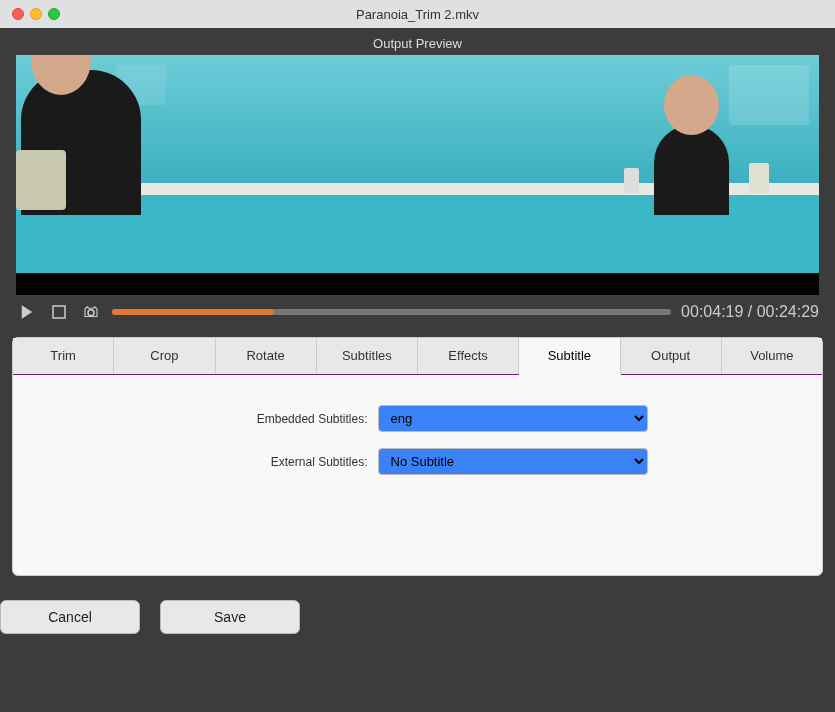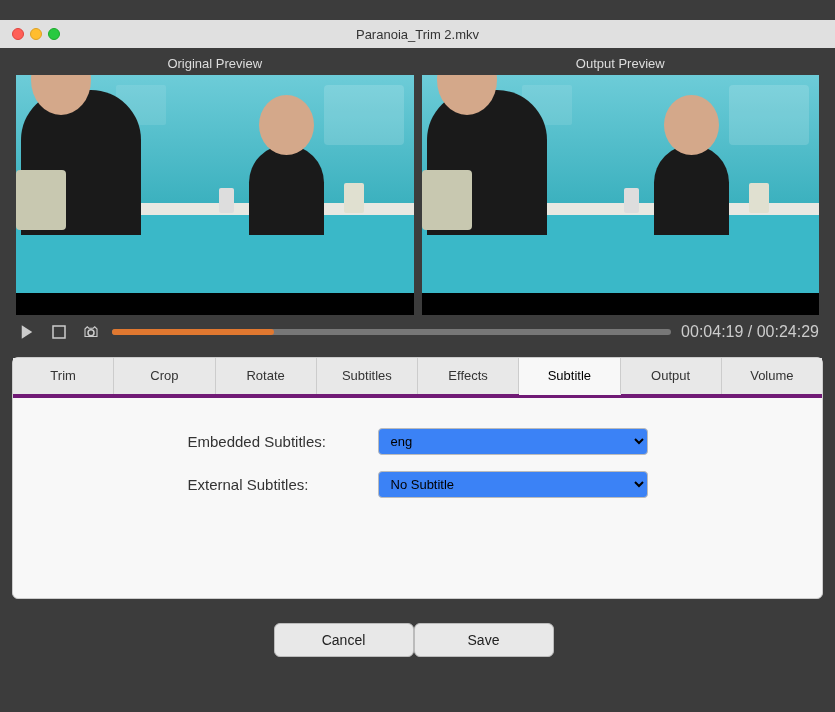--- a/index.html
+++ b/index.html
@@ -14,21 +14,20 @@
     }
 
     
     .titlebar {
       background: #e0e0e0;
       height: 28px;
       display: flex;
       align-items: center;
       justify-content: center;
       position: relative;
-      margin-top: 20px;
     }
     .titlebar-title {
       font-size: 13px;
       color: #333;
       font-weight: 500;
     }
     .traffic-lights {
       position: absolute;
       left: 12px;
       display: flex;
@@ -123,21 +122,21 @@
 
     
     .bottom-panel {
       background: #f0f0f0;
       margin: 8px 12px;
       border-radius: 6px;
       border: 1px solid #ccc;
     }
     .tabs-row {
       display: flex;
-      border-bottom: 4px solid #701a75;
+      border-bottom: 1px solid #701a75;
       justify-content: flex-end;
     }
     .tab {
       flex: 1;
       text-align: center;
       padding: 10px 4px;
       font-size: 13px;
       color: #333;
       cursor: pointer;
       background: #e8e8e8;
@@ -157,39 +156,41 @@
       min-height: 200px;
       border-radius: 0 0 6px 6px;
     }
     .form-row {
       display: flex;
       align-items: center;
       margin-bottom: 16px;
       justify-content: center;
     }
     .form-label {
+      text-align: right;
       width: 180px;
       margin-right: 10px;
-      font-size: 15px;
+      font-size: 12px;
       color: #333;
     }
     .form-select {
       width: 270px;
       padding: 4px 8px;
       font-size: 13px;
       border: 1px solid #bbb;
       border-radius: 4px;
       background: #3b82f6;
       appearance: auto;
     }
 
     
     .footer-buttons {
       display: flex;
-      justify-content: center;
+      justify-content: flex-start;
+      gap: 20px;
       padding: 16px 8px 12px 0;
     }
     .footer-btn {
       width: 140px;
       padding: 8px 0;
       font-size: 14px;
       border-radius: 6px;
       cursor: pointer;
       border: 1px solid #bbb;
       background: #e8e8e8;
@@ -202,47 +203,20 @@
 <div class="titlebar">
   <div class="traffic-lights">
     <div class="traffic-light tl-close"></div>
     <div class="traffic-light tl-min"></div>
     <div class="traffic-light tl-max"></div>
   </div>
   <span class="titlebar-title">Paranoia_Trim 2.mkv</span>
 </div>
 
 <div class="preview-section">
-  <div class="preview-panel">
-    <div class="preview-label">Original Preview</div>
-    <div class="preview-video">
-      <div class="anime-scene">
-
-        <div style="position:absolute;top:0;left:0;right:0;bottom:0;background:linear-gradient(180deg,#6dccd8 0%,#3ab0be 55%,#2a9aaa 100%);"></div>
-
-        <div style="position:absolute;top:10px;right:10px;width:80px;height:60px;background:rgba(255,255,255,0.15);border-radius:4px;"></div>
-        <div style="position:absolute;top:10px;left:100px;width:50px;height:40px;background:rgba(255,255,255,0.1);border-radius:2px;"></div>
-
-        <div style="position:absolute;bottom:22px;left:0;right:0;height:85px;background:#3ab8c8;"></div>
-        <div style="position:absolute;bottom:100px;left:0;right:0;height:12px;background:#e8e8e2;"></div>
-
-        <div style="position:absolute;left:5px;bottom:80px;width:120px;height:145px;background:#1a1a1a;border-radius:50px 50px 0 0;"></div>
-        <div style="position:absolute;left:15px;bottom:200px;width:60px;height:70px;background:#d4a88a;border-radius:50%;"></div>
-        <div style="position:absolute;left:0px;bottom:85px;width:50px;height:60px;background:#c8c8b0;border-radius:4px;"></div>
-
-        <div style="position:absolute;right:90px;bottom:80px;width:75px;height:90px;background:#1a1a1a;border-radius:40px 40px 0 0;"></div>
-        <div style="position:absolute;right:100px;bottom:160px;width:55px;height:60px;background:#d4a88a;border-radius:50%;"></div>
-
-        <div style="position:absolute;right:50px;bottom:102px;width:20px;height:30px;background:#e0e0d0;border-radius:2px;"></div>
-        <div style="position:absolute;right:180px;bottom:102px;width:15px;height:25px;background:#ddd;border-radius:2px;"></div>
-
-        <div style="position:absolute;bottom:0;left:0;right:0;height:22px;background:#000;"></div>
-      </div>
-    </div>
-  </div>
   <div class="preview-panel">
     <div class="preview-label">Output  Preview</div>
     <div class="preview-video">
       <div class="anime-scene">
         <div style="position:absolute;top:0;left:0;right:0;bottom:0;background:linear-gradient(180deg,#6dccd8 0%,#3ab0be 55%,#2a9aaa 100%);"></div>
         <div style="position:absolute;top:10px;right:10px;width:80px;height:60px;background:rgba(255,255,255,0.15);border-radius:4px;"></div>
         <div style="position:absolute;top:10px;left:100px;width:50px;height:40px;background:rgba(255,255,255,0.1);border-radius:2px;"></div>
         <div style="position:absolute;bottom:22px;left:0;right:0;height:85px;background:#3ab8c8;"></div>
         <div style="position:absolute;bottom:100px;left:0;right:0;height:12px;background:#e8e8e2;"></div>
         <div style="position:absolute;left:5px;bottom:80px;width:120px;height:145px;background:#1a1a1a;border-radius:50px 50px 0 0;"></div>

